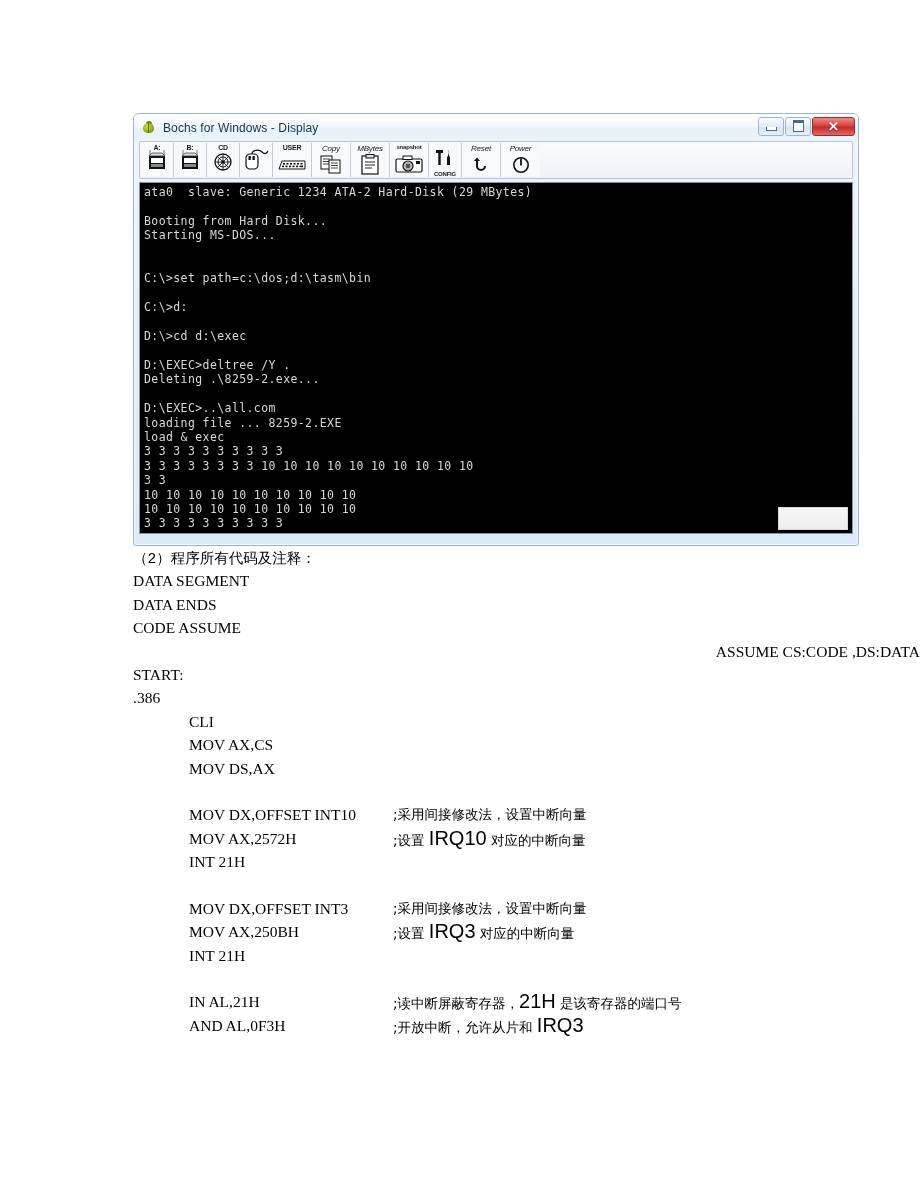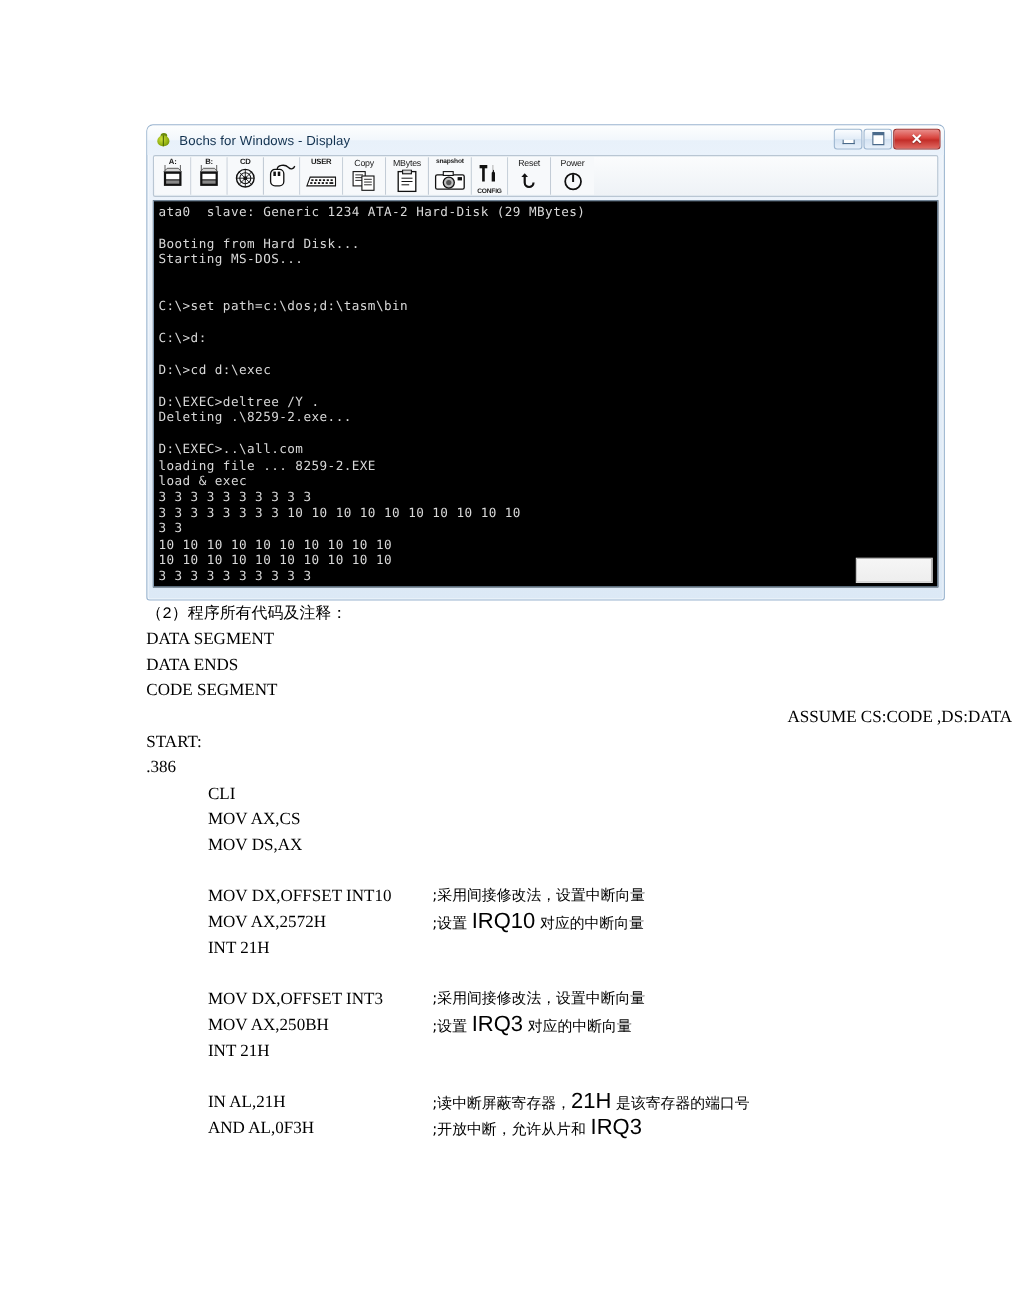--- a/index.html
+++ b/index.html
@@ -120,21 +120,21 @@
   .tb-btn svg { display: block; }
   .tb-lbl {
     position: absolute; top: 1px; left: 0; right: 0;
     text-align: center;
     font-size: 7px;
     font-family: "Liberation Sans", sans-serif;
     color: #1a1a1a;
     font-weight: bold;
     letter-spacing: -0.2px;
   }
-  .tb-lbl.italic { font-weight: normal; font-size: 8px;}
+  .tb-lbl.italic { font-style: italic; font-weight: normal; font-size: 8px;}
   .tb-lbl.bot { top: auto; bottom: 0px; font-size: 6px; }
 
   
   #vga-wrap {
     margin: 3px 5px 5px 5px;
     height: 352px;
     background: #000;
     border: 1px solid #7f97ad;
     position: relative;
     overflow: hidden;
@@ -371,21 +371,21 @@
       <div id="vga"><div>ata0  slave: Generic 1234 ATA-2 Hard-Disk (29 MBytes)</div><div>&nbsp;</div><div>Booting from Hard Disk...</div><div>Starting MS-DOS...</div><div>&nbsp;</div><div>&nbsp;</div><div>C:\&gt;set path=c:\dos;d:\tasm\bin</div><div>&nbsp;</div><div>C:\&gt;d:</div><div>&nbsp;</div><div>D:\&gt;cd d:\exec</div><div>&nbsp;</div><div>D:\EXEC&gt;deltree /Y .</div><div>Deleting .\8259-2.exe...</div><div>&nbsp;</div><div>D:\EXEC&gt;..\all.com</div><div>loading file ... 8259-2.EXE</div><div>load &amp; exec</div><div>3 3 3 3 3 3 3 3 3 3</div><div>3 3 3 3 3 3 3 3 10 10 10 10 10 10 10 10 10 10</div><div>3 3</div><div>10 10 10 10 10 10 10 10 10 10</div><div>10 10 10 10 10 10 10 10 10 10</div><div>3 3 3 3 3 3 3 3 3 3</div><div>&nbsp;</div></div>
       <div id="gray-patch"></div>
     </div>
 
   </div>
 
   <div id="doc">
       <div class="line"><span class="cn">（2）程序所有代码及注释：</span></div>
       <div class="line"><span>DATA SEGMENT</span></div>
       <div class="line"><span>DATA ENDS</span></div>
-      <div class="line"><span>CODE SEGMENT</span></div>
+      <div class="line"><span>CODE ASSUME</span></div>
       <div class="line ind-assume"><span>ASSUME CS:CODE ,DS:DATA</span></div>
       <div class="line"><span>START:</span></div>
       <div class="line"><span>.386</span></div>
       <div class="line ind1"><span>CLI</span></div>
       <div class="line ind1"><span>MOV AX,CS</span></div>
       <div class="line ind1"><span>MOV DS,AX</span></div>
       <div class="line ind1">&nbsp;</div>
       <div class="line ind1"><span>MOV DX,OFFSET INT10</span><span class="cmt">;采用间接修改法，设置中断向量</span></div>
       <div class="line ind1"><span>MOV AX,2572H</span><span class="cmt">;设置 <span class="en">IRQ10</span> 对应的中断向量</span></div>
       <div class="line ind1"><span>INT 21H</span></div>

